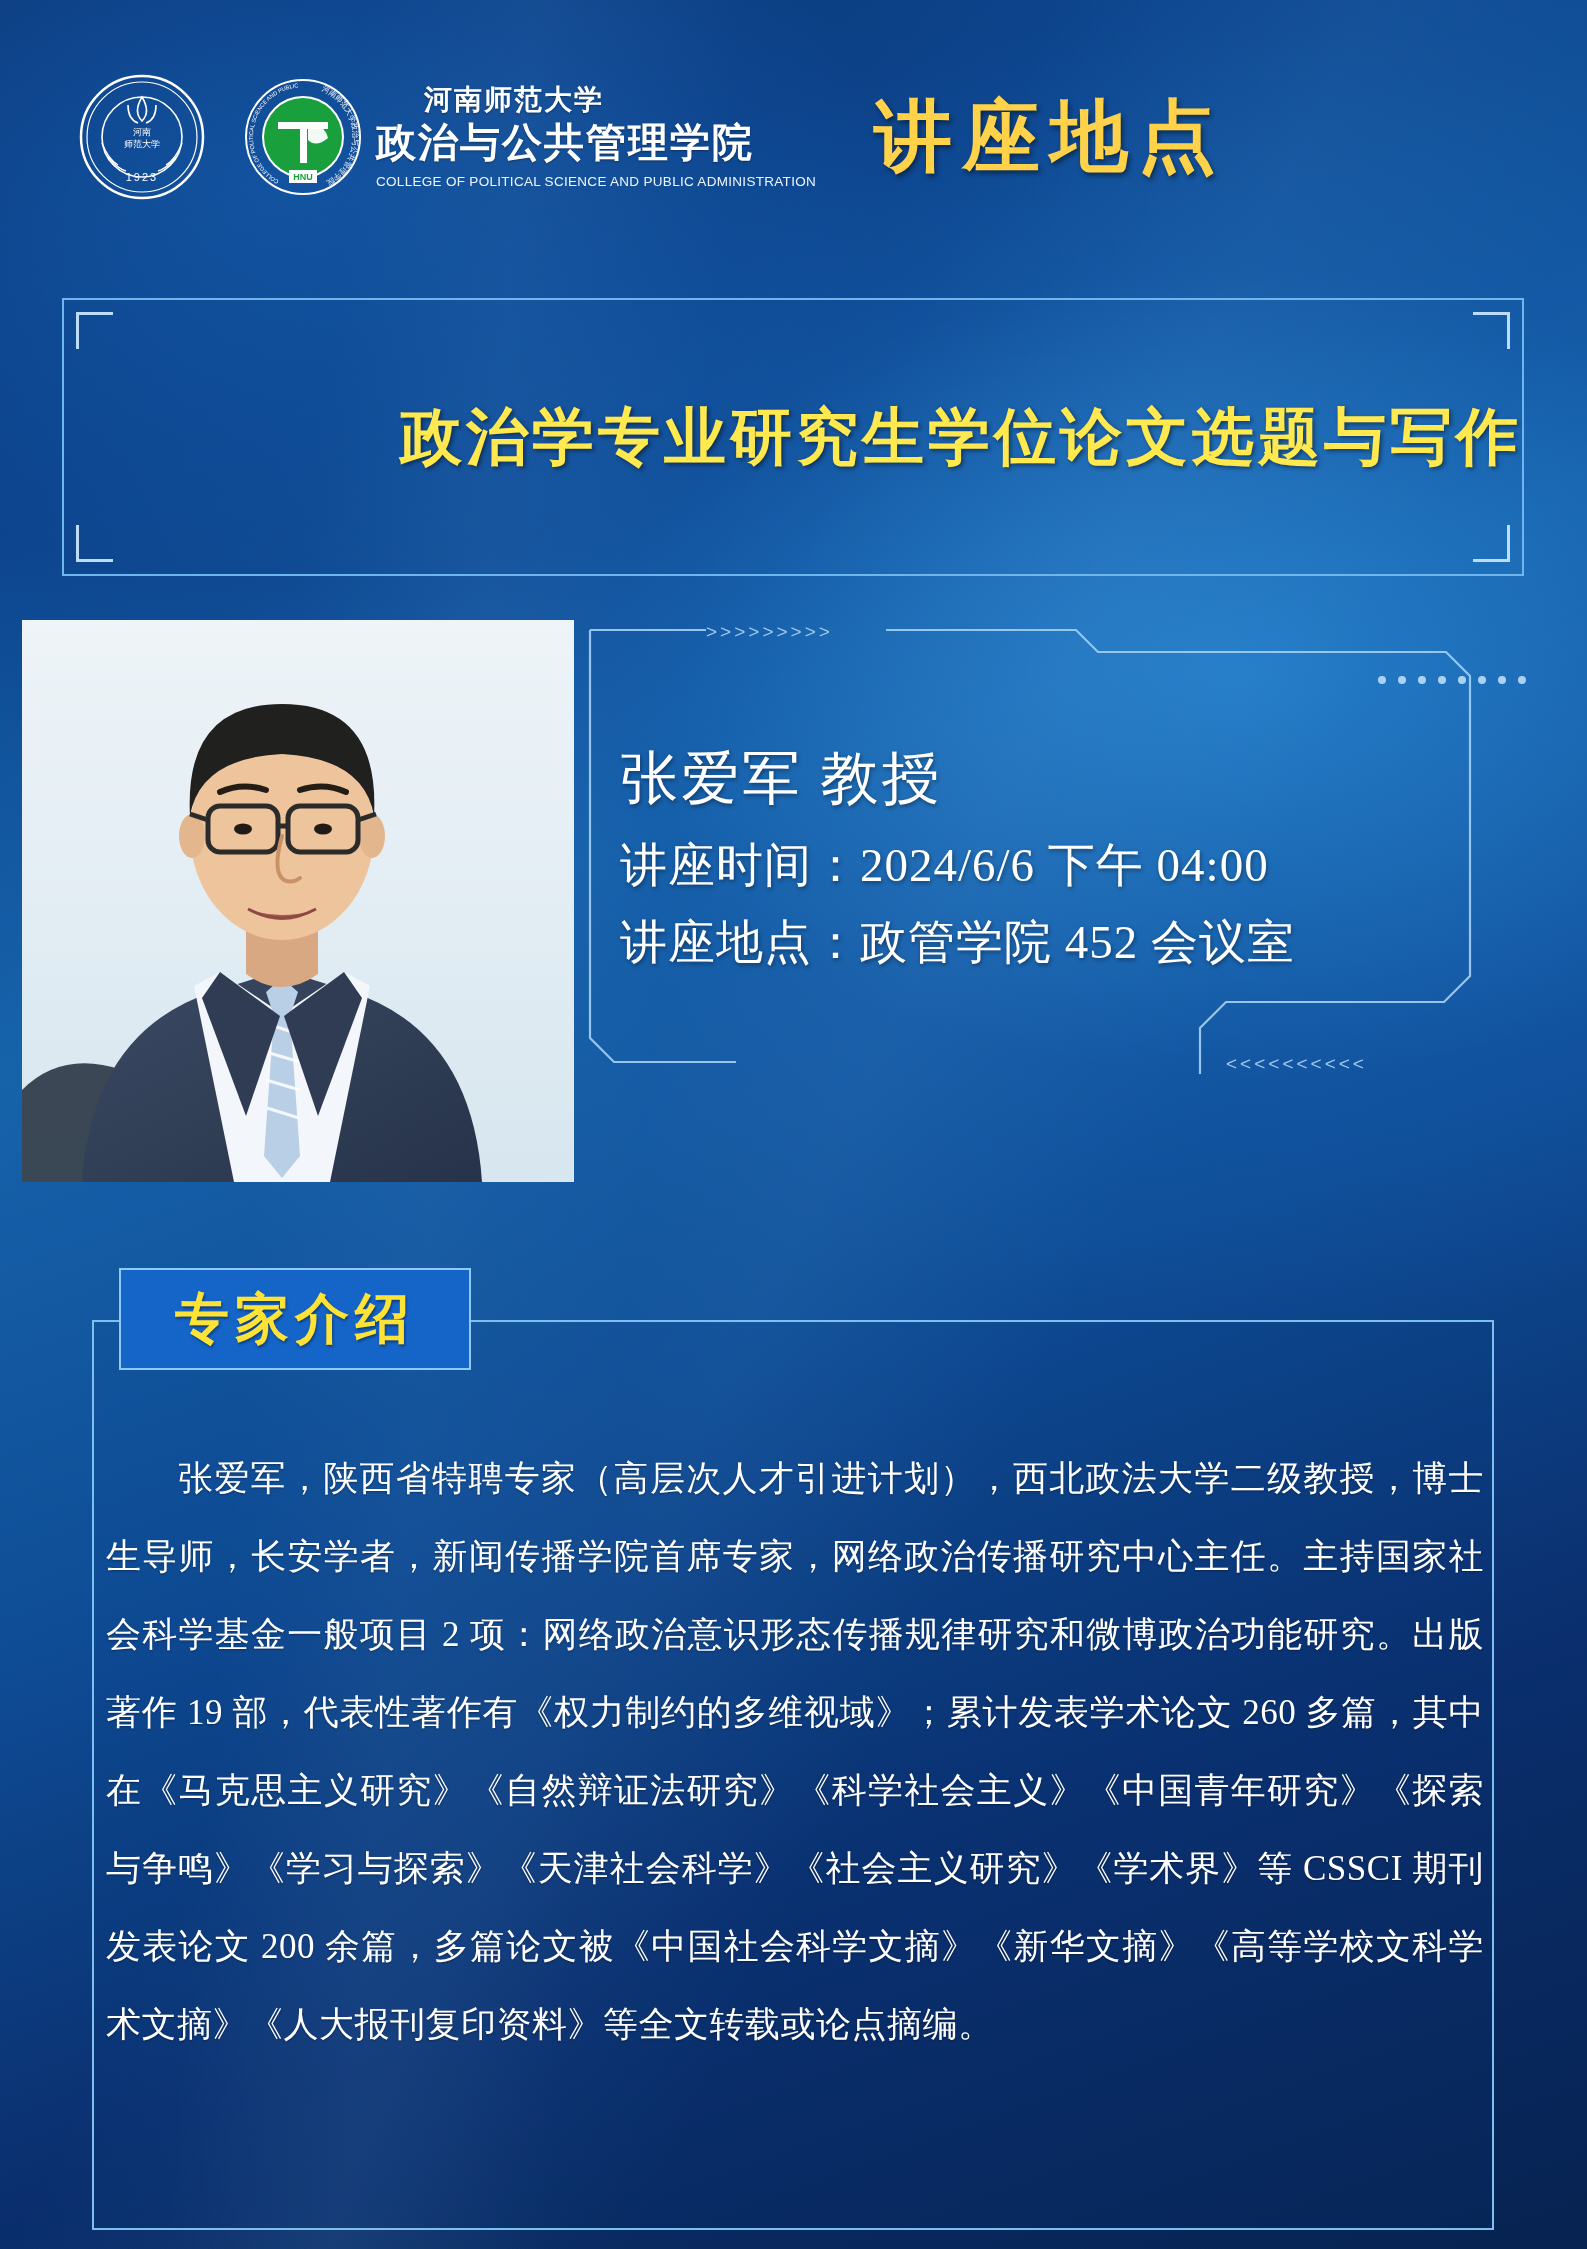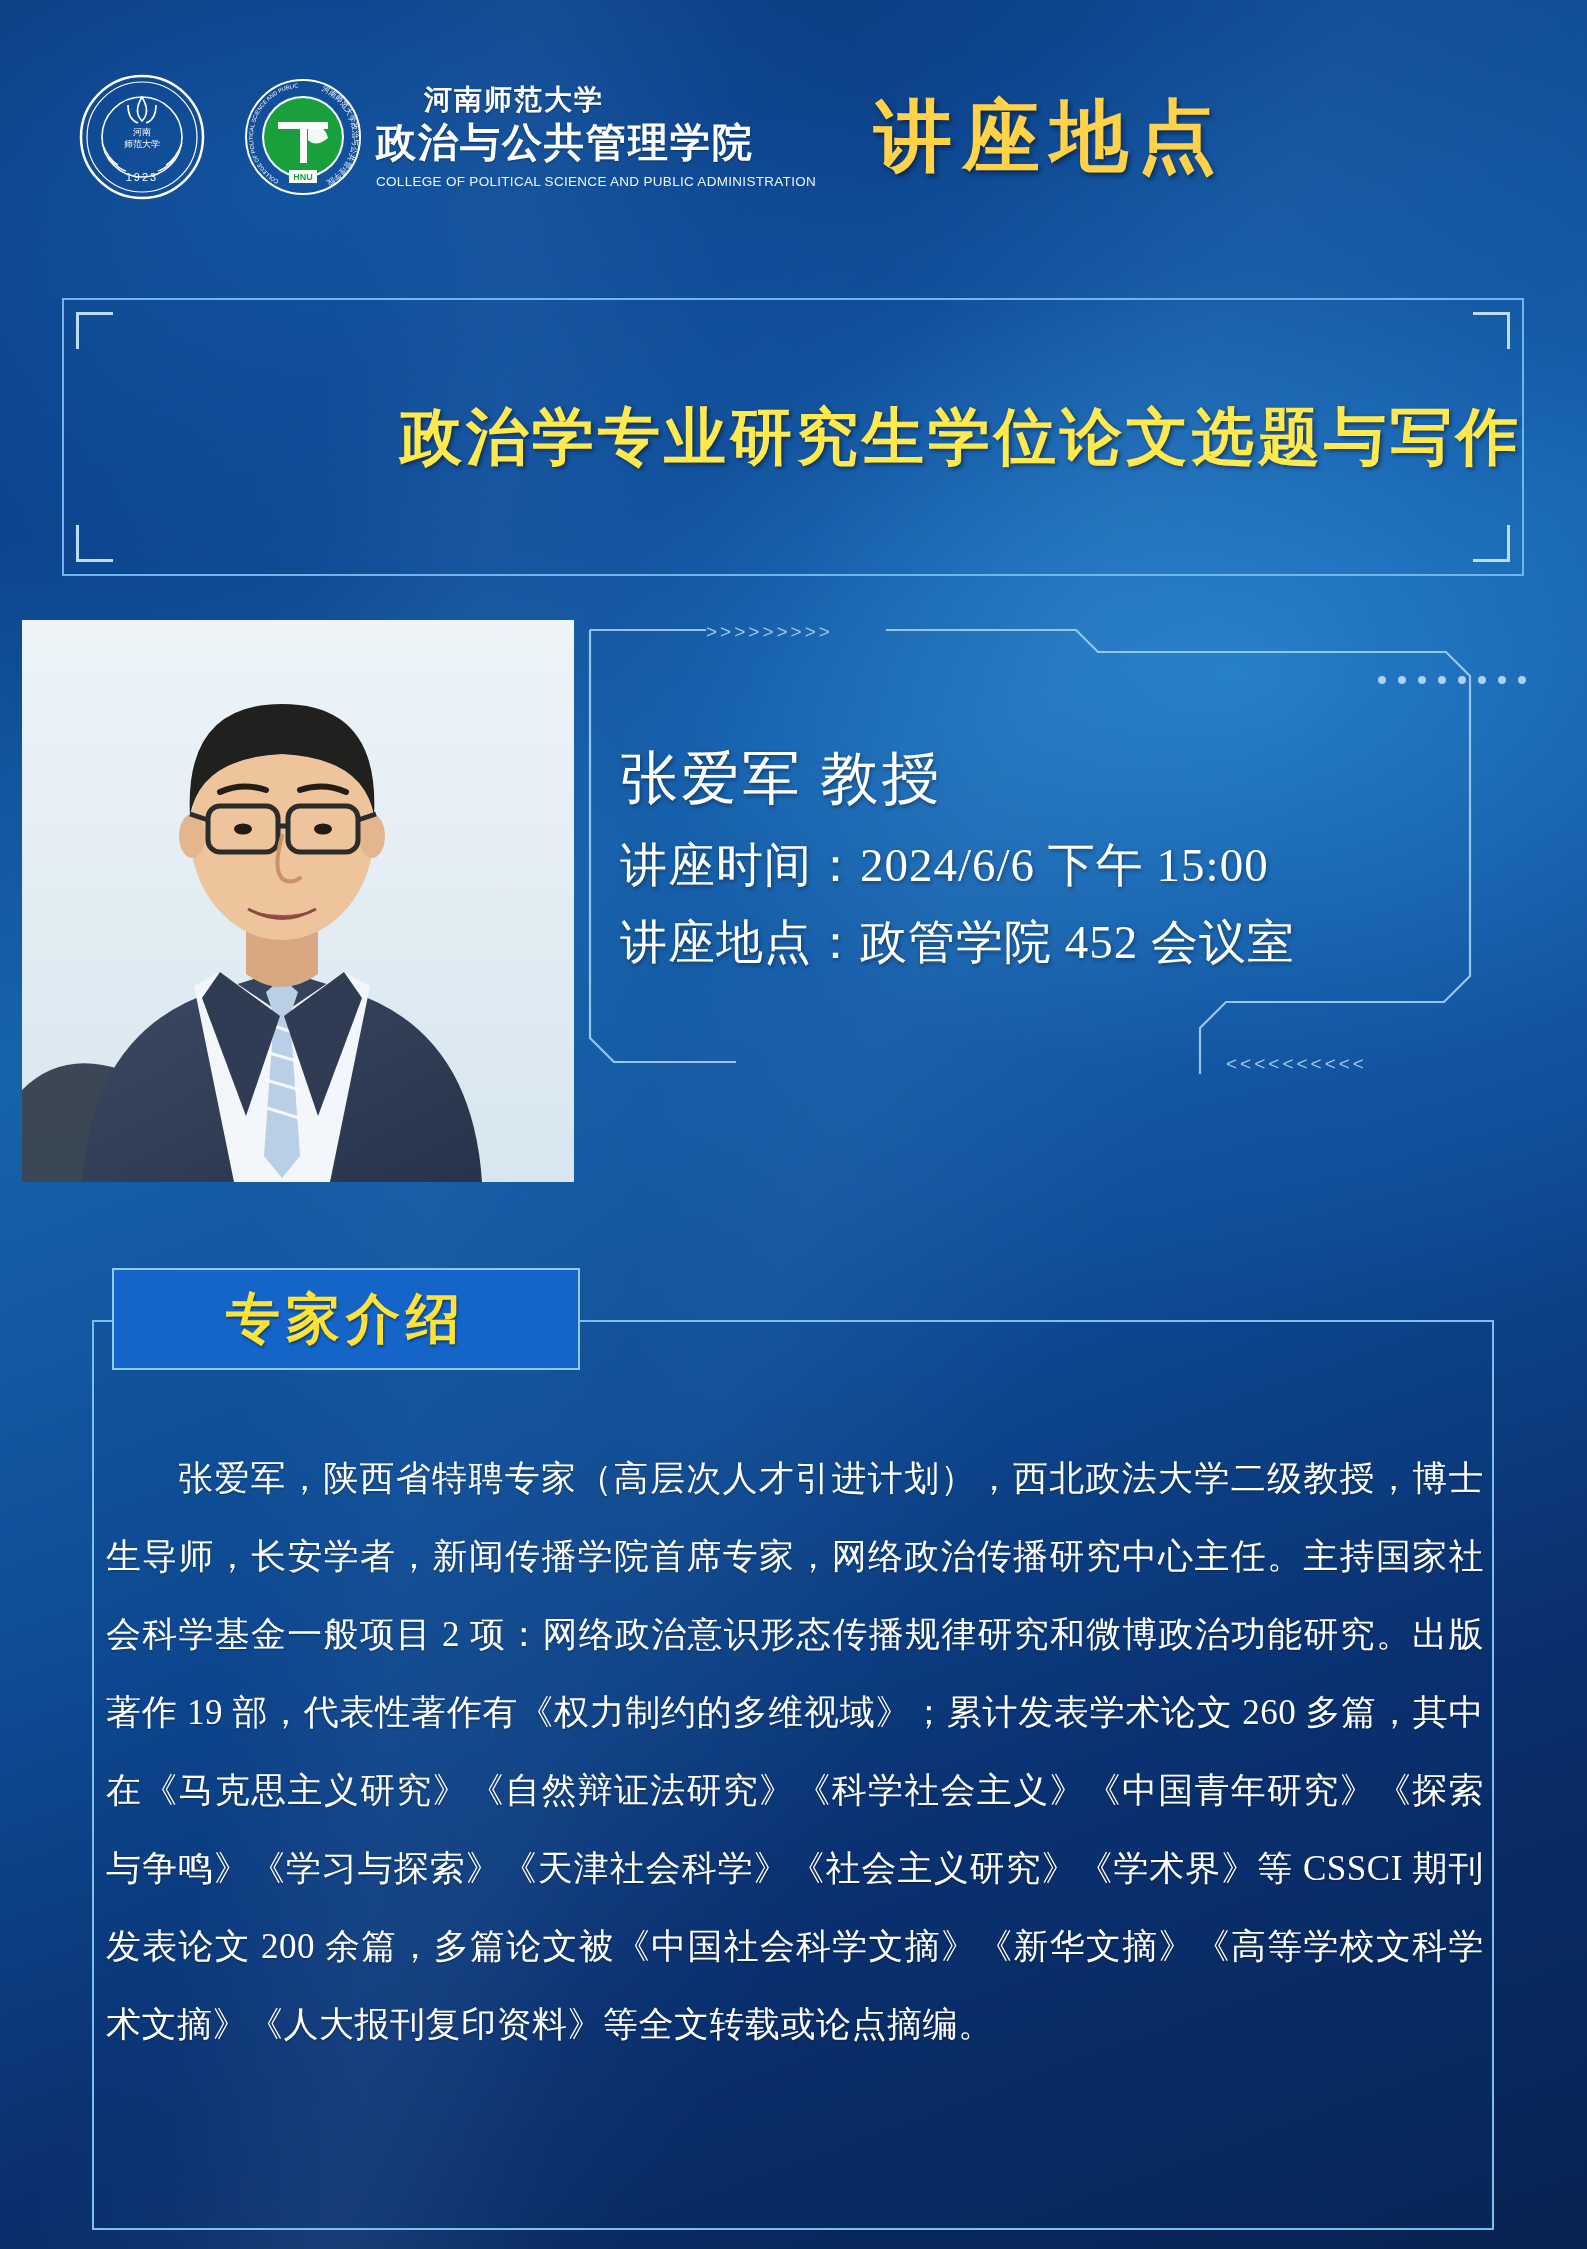--- a/index.html
+++ b/index.html
@@ -192,23 +192,23 @@
     left: 92px;
     top: 1320px;
     width: 1402px;
     height: 910px;
     border: 2px solid #7dc0f0;
     box-sizing: border-box;
     background: rgba(10, 58, 124, 0.10);
   }
   .intro-tab {
     position: absolute;
-    left: 112px;
+    left: 119px;
     top: 1268px;
-    width: 468px;
+    width: 352px;
     height: 102px;
     background: #1565c9;
     border: 2px solid #8dcaf5;
     box-sizing: border-box;
     display: flex;
     align-items: center;
     justify-content: center;
   }
   .intro-tab span {
     font-family: "Liberation Serif", serif;
@@ -384,21 +384,21 @@
       </g>
       <g fill="#a9d2f2" opacity="0.95" font-family="Liberation Sans, sans-serif" font-size="19" letter-spacing="3">
         <text x="120" y="18">&gt;&gt;&gt;&gt;&gt;&gt;&gt;&gt;&gt;</text>
         <text x="640" y="450">&lt;&lt;&lt;&lt;&lt;&lt;&lt;&lt;&lt;&lt;</text>
       </g>
     </svg>
   </div>
 
   <div class="speaker-info">
     <div class="speaker-name">张爱军  教授</div>
-    <div class="speaker-time">讲座时间：2024/6/6 下午 15:00</div>
+    <div class="speaker-time">讲座时间：2024/6/6 下午 04:00</div>
     <div class="speaker-place">讲座地点：政管学院 452 会议室</div>
   </div>
 
   <div class="intro-panel"></div>
   <div class="intro-tab">
     <span>专家介绍</span>
   </div>
   <div class="intro-body">张爱军，陕西省特聘专家（高层次人才引进计划），西北政法大学二级教授，博士生导师，长安学者，新闻传播学院首席专家，网络政治传播研究中心主任。主持国家社会科学基金一般项目 2 项：网络政治意识形态传播规律研究和微博政治功能研究。出版著作 19 部，代表性著作有《权力制约的多维视域》；累计发表学术论文 260 多篇，其中在《马克思主义研究》《自然辩证法研究》《科学社会主义》《中国青年研究》《探索与争鸣》《学习与探索》《天津社会科学》《社会主义研究》《学术界》等 CSSCI 期刊发表论文 200 余篇，多篇论文被《中国社会科学文摘》《新华文摘》《高等学校文科学术文摘》《人大报刊复印资料》等全文转载或论点摘编。</div>
 
 </div>

